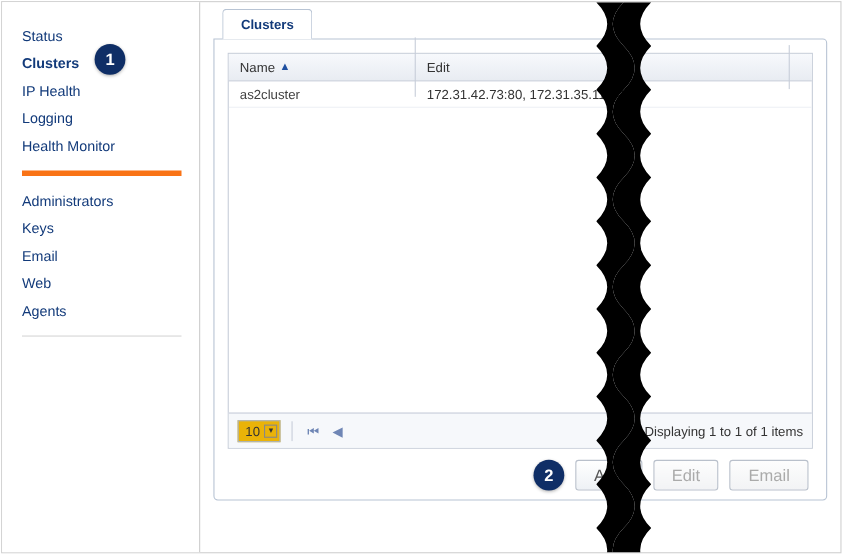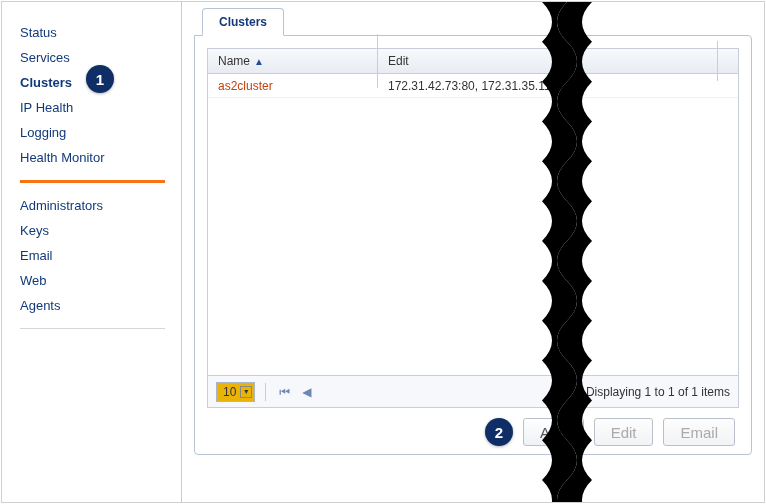--- a/index.html
+++ b/index.html
@@ -23,21 +23,21 @@
     display: flex;
   }
   
   .sidebar {
     width: 180px;
     border-right: 1px solid #ccc;
     padding: 18px 10px 10px 18px;
     background: #fff;
   }
   .side-group {
-    border-bottom: 3px solid #f97316;
+    border-bottom: 5px solid #f97316;
     padding-bottom: 10px;
     margin-bottom: 10px;
     margin-right: 6px;
   }
   .side-item {
     color: #123a7a;
     padding: 5px 0;
     cursor: pointer;
     font-size: 13px;
     position: relative;
@@ -114,21 +114,21 @@
     overflow: hidden;
     font-size: 12px;
   }
   .grid-row {
     display: flex;
     border-bottom: 1px solid #eef1f5;
     height: 24px;
     align-items: center;
   }
   .gc { padding: 4px 10px; }
-  .gc-name { width: 170px; color: #c2410c; }
+  .gc-name { width: 170px; color: #404040; }
   .gc-hosts { flex: 1; color: #333; }
   .grid-footer {
     border-top: 1px solid #c7ced9;
     background: #f6f8fb;
     height: 32px;
     display: flex;
     align-items: center;
     padding: 0 8px;
     font-size: 12px;
     color: #333;
@@ -216,21 +216,20 @@
   .tear svg { width: 100%; height: 100%; }
 </style>
 </head>
 <body>
 
 <div class="outer">
 
   <div class="sidebar">
     <div class="side-group">
       <div class="side-item">Status</div>
-      <div class="side-item">Services</div>
       <div class="side-item selected" style="position:relative">
         <span>Clusters</span>
         <span class="callout" style="left:66px;top:-5px">1</span>
       </div>
       <div class="side-item">IP Health</div>
       <div class="side-item">Logging</div>
       <div class="side-item">Health Monitor</div>
     </div>
     <div class="side-group" style="border-bottom:1px solid #d6d6d6">
       <div class="side-item">Administrators</div>

